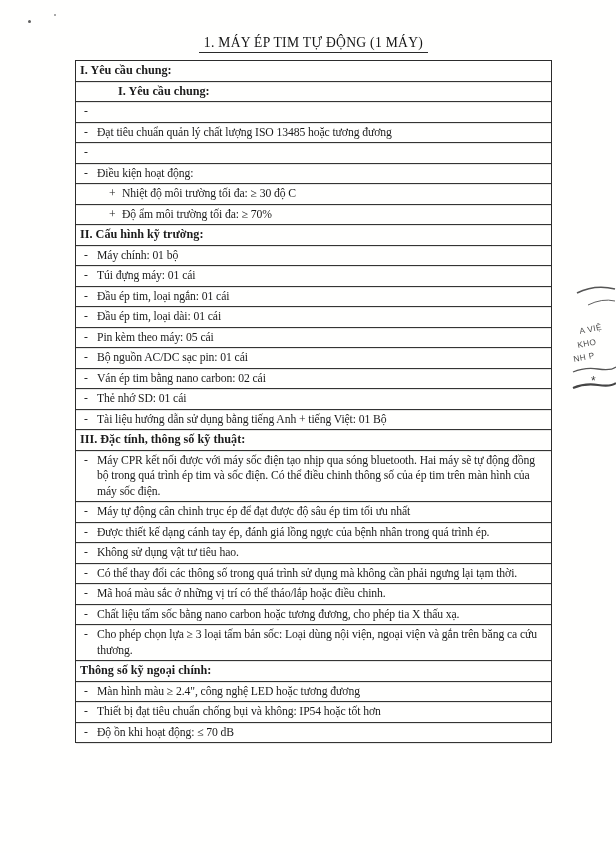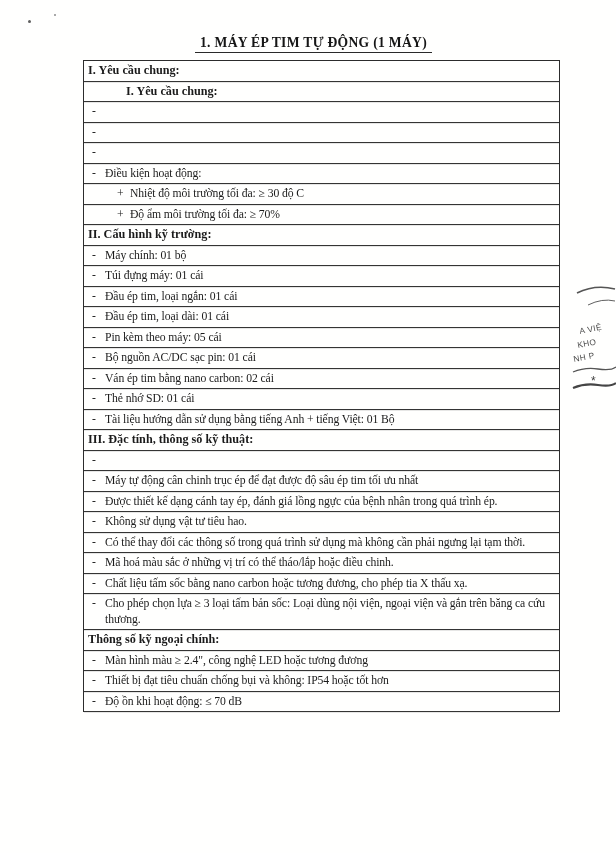--- a/index.html
+++ b/index.html
@@ -12,31 +12,31 @@
     overflow:hidden;
   }
   .page { position:absolute; inset:0; background:#fffffe; }
 
   .speck { position:absolute; border-radius:50%; }
   .speck.s1 { left:28px; top:20px; width:3px; height:3px; background:#5f5f5f; }
   .speck.s2 { left:54px; top:14px; width:2px; height:2px; background:#8d8d8d; }
 
   .title {
     position:absolute; top:35px; left:75px; width:477px;
-    text-align:center; font-size:13.6px; font-weight:bold;
+    text-align:center; font-size:13.6px; font-weight:normal;
     letter-spacing:0.3px; color:#161616;
   }
   .title .title-text {
     display:inline-block;
     border-bottom:1.4px solid #2a2a2a;
     padding:0 5px 1px 5px;
   }
 
   .spec-table {
-    position:absolute; left:83px; top:60px; width:477px;
+    position:absolute; left:75px; top:60px; width:477px;
     border:1.4px solid #2c2c2c;
     border-bottom:none;
     background:#fffffe;
   }
   .row {
     display:flex; align-items:flex-start;
     border-bottom:1px solid #343434;
     padding:2px 3px 2px 8px;
     font-size:11.7px; line-height:15.5px;
     letter-spacing:-0.1px;
@@ -79,20 +79,21 @@
         <span class="txt">I. Yêu cầu chung:</span>
       </div>
       <div class="row section-indent">
         <span class="txt">I. Yêu cầu chung:</span>
       </div>
       <div class="row item">
         <span class="prefix">-</span>
       </div>
       <div class="row item">
         <span class="prefix">-</span>
+        <span class="txt">Đạt tiêu chuẩn quản lý chất lượng ISO 13485 hoặc tương đương</span>
       </div>
       <div class="row item">
         <span class="prefix">-</span>
       </div>
       <div class="row item">
         <span class="prefix">-</span>
         <span class="txt">Điều kiện hoạt động:</span>
       </div>
       <div class="row subitem">
         <span class="prefix">+</span>
@@ -139,20 +140,21 @@
       </div>
       <div class="row item">
         <span class="prefix">-</span>
         <span class="txt">Tài liệu hướng dẫn sử dụng bằng tiếng Anh + tiếng Việt: 01 Bộ</span>
       </div>
       <div class="row section">
         <span class="txt">III. Đặc tính, thông số kỹ thuật:</span>
       </div>
       <div class="row item">
         <span class="prefix">-</span>
+        <span class="txt">Máy CPR kết nối được với máy sốc điện tạo nhịp qua sóng bluetooth. Hai máy sẽ tự động đồng bộ trong quá trình ép tim và sốc điện. Có thể điều chinh thông số của ép tim trên màn hình của máy sốc điện.</span>
       </div>
       <div class="row item">
         <span class="prefix">-</span>
         <span class="txt">Máy tự động cân chinh trục ép để đạt được độ sâu ép tim tối ưu nhất</span>
       </div>
       <div class="row item">
         <span class="prefix">-</span>
         <span class="txt">Được thiết kế dạng cánh tay ép, đánh giá lồng ngực của bệnh nhân trong quá trình ép.</span>
       </div>
       <div class="row item">

